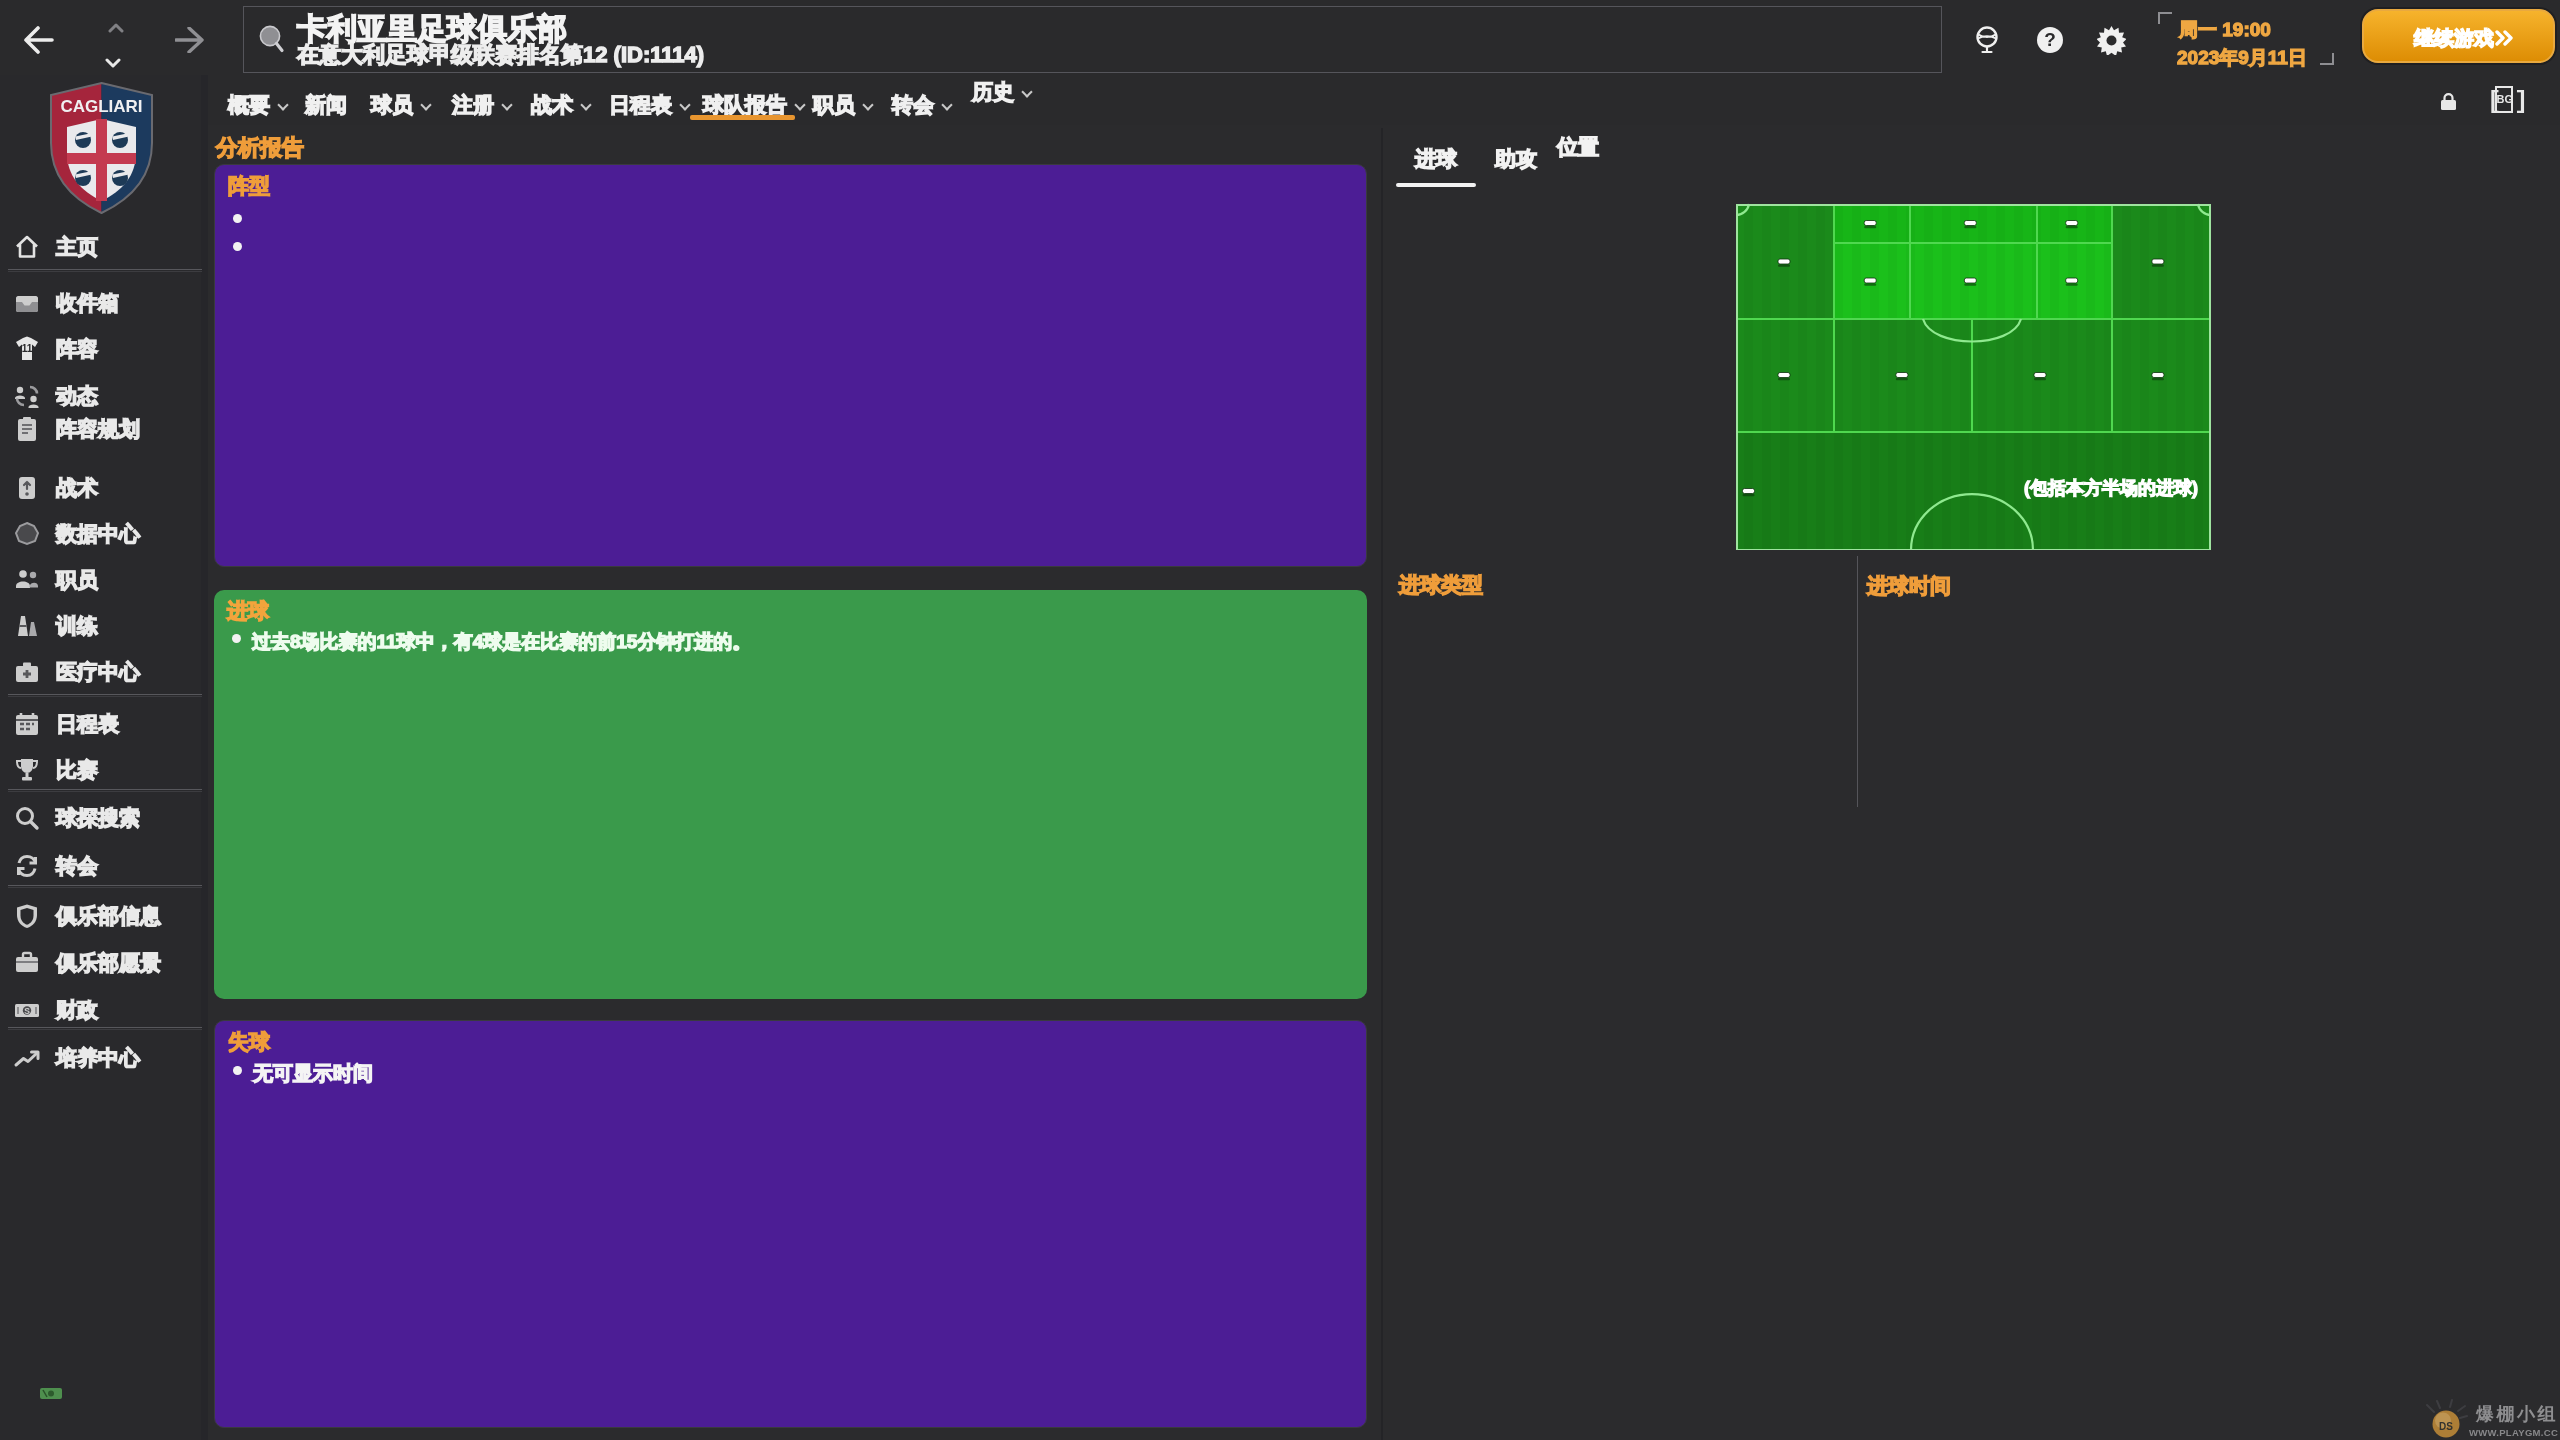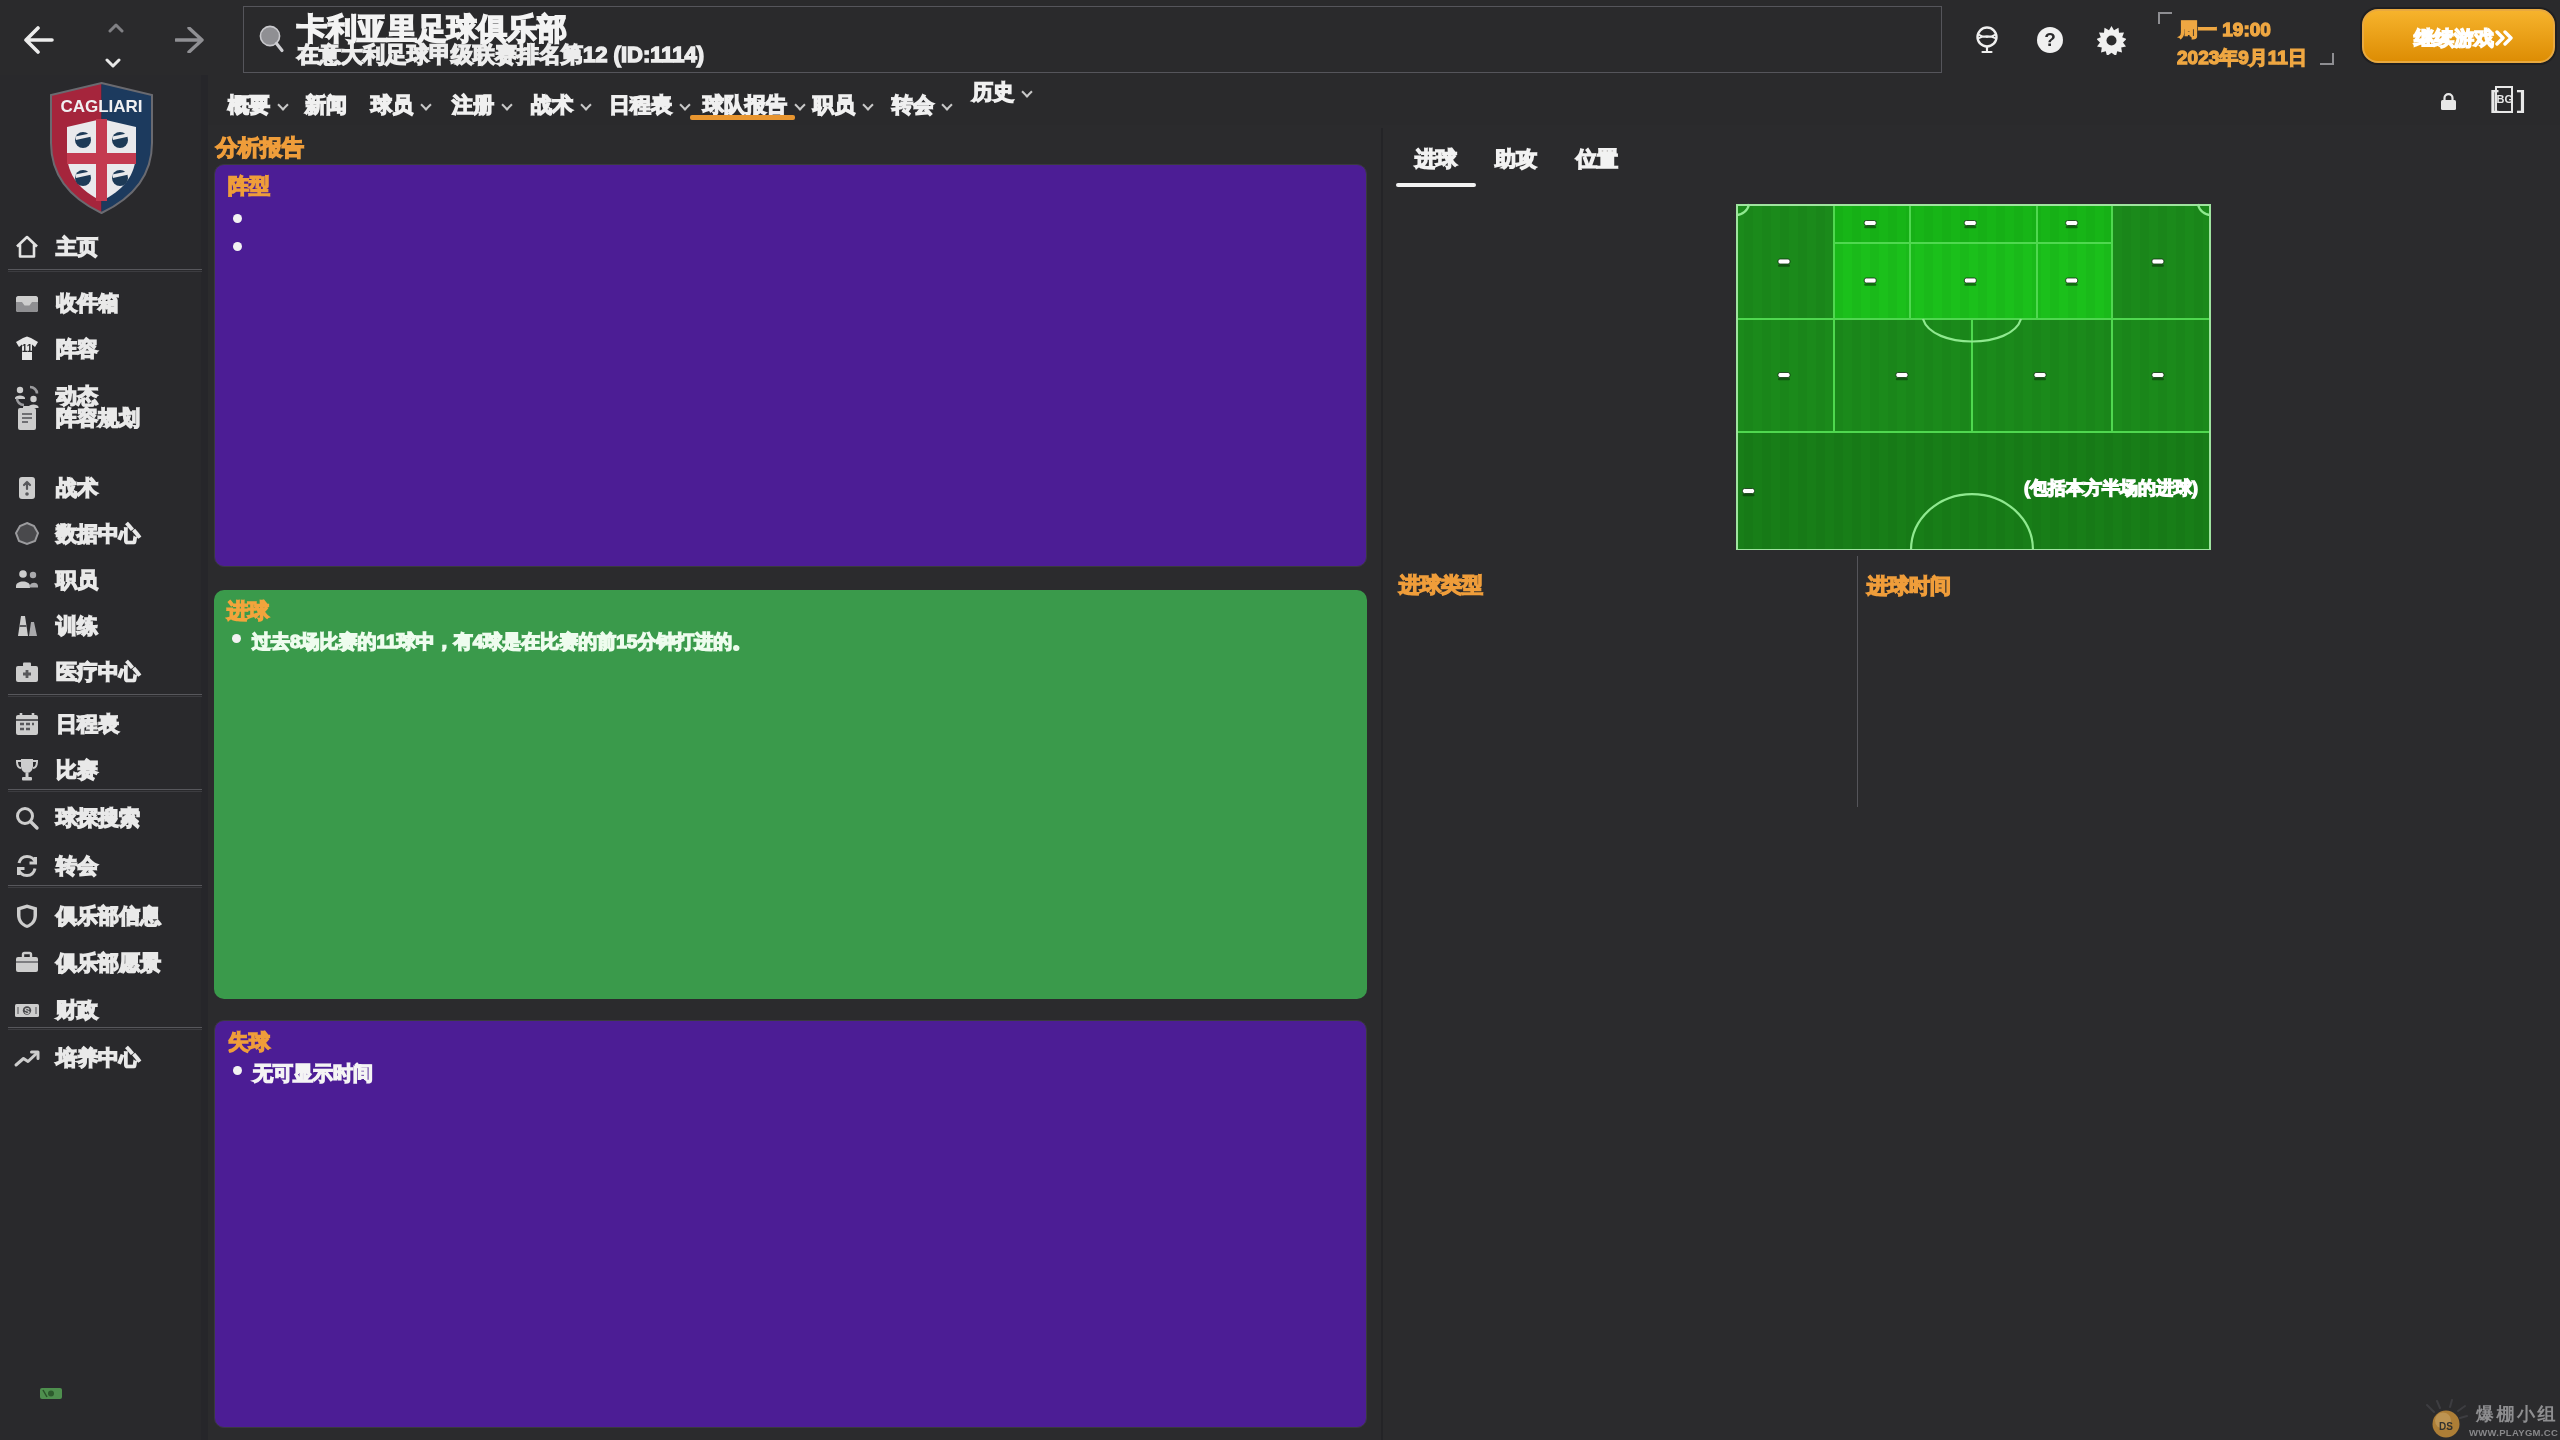--- a/index.html
+++ b/index.html
@@ -146,21 +146,21 @@
       <svg width="28" height="28" viewBox="0 0 28 28">
         <circle cx="7" cy="8" r="3.2" fill="#cdcdcd"></circle>
         <path d="M2 16 C2 12.5 12 12.5 12 16 V17 H2 Z" fill="#cdcdcd"></path>
         <circle cx="20.5" cy="17" r="3.2" fill="#cdcdcd"></circle>
         <path d="M15.5 25 C15.5 21.5 25.5 21.5 25.5 25 V26 H15.5 Z" fill="#cdcdcd"></path>
         <path d="M17 5 C21 5 24 8 24 11.5" stroke="#9a9a9d" stroke-width="2.6" fill="none"></path>
         <path d="M11 23 C7 23 4 20 4 16.5" stroke="#9a9a9d" stroke-width="2.6" fill="none"></path>
       </svg>
       <span class="lbl">动态</span>
     </div>
-  <div class="mrow" style="top:403px">
+  <div class="mrow" style="top:414px">
       <svg width="28" height="28" viewBox="0 0 28 28">
         <rect x="5" y="4" width="18" height="22" rx="2" fill="#cdcdcd"></rect>
         <rect x="10" y="2" width="8" height="4" rx="1" fill="#cdcdcd"></rect>
         <path d="M9 10 H19 M9 14 H19 M9 18 H15" stroke="#6f6f72" stroke-width="2"></path>
       </svg>
       <span class="lbl">阵容规划</span>
     </div>
   <div class="mrow" style="top:473px">
       <svg width="28" height="28" viewBox="0 0 28 28">
         <rect x="6" y="3" width="16" height="22" rx="3" fill="#cdcdcd"></rect>
@@ -297,21 +297,21 @@
     <div class="dot" style="left:18px;top:45px"></div>
     <div class="btxt" style="left:38px;top:39px;font-size:20px">无可显示时间</div>
   </div>
 </div>
 
 <div class="abs" style="left:1381px;top:128px;width:2px;height:1312px;background:#242427"></div>
 <div id="rightpanel">
 
   <div class="abs b" style="left:1396px;top:145px;width:80px;text-align:center;font-size:21px;color:#f2f2f2;-webkit-text-stroke:1.4px #f2f2f2">进球</div>
   <div class="abs b" style="left:1476px;top:145px;width:80px;text-align:center;font-size:21px;color:#f2f2f2;-webkit-text-stroke:1.4px #f2f2f2">助攻</div>
-  <div class="abs b" style="left:1557px;top:145px;width:80px;text-align:center;font-size:21px;color:#fdba74;-webkit-text-stroke:1.4px #f2f2f2">位置</div>
+  <div class="abs b" style="left:1557px;top:133px;width:80px;text-align:left;font-size:21px;color:#fdba74;-webkit-text-stroke:1.4px #f2f2f2">位置</div>
   <div class="abs" style="left:1396px;top:183px;width:80px;height:4px;background:#f2f2f2;border-radius:2px"></div>
 
   <svg class="abs" style="left:1736px;top:202px" width="475" height="348" viewBox="0 0 475 348">
 
     <rect x="0" y="2" width="475" height="346" fill="#1b8a1b"></rect>
     <rect x="0" y="230" width="475" height="118" fill="#187e18"></rect>
     <rect x="98" y="2" width="76" height="39" fill="#17b517"></rect>
     <rect x="174" y="2" width="127" height="39" fill="#17b517"></rect>
     <rect x="301" y="2" width="75" height="39" fill="#17b517"></rect>
     <rect x="98" y="41" width="76" height="76" fill="#1bc01b"></rect>

